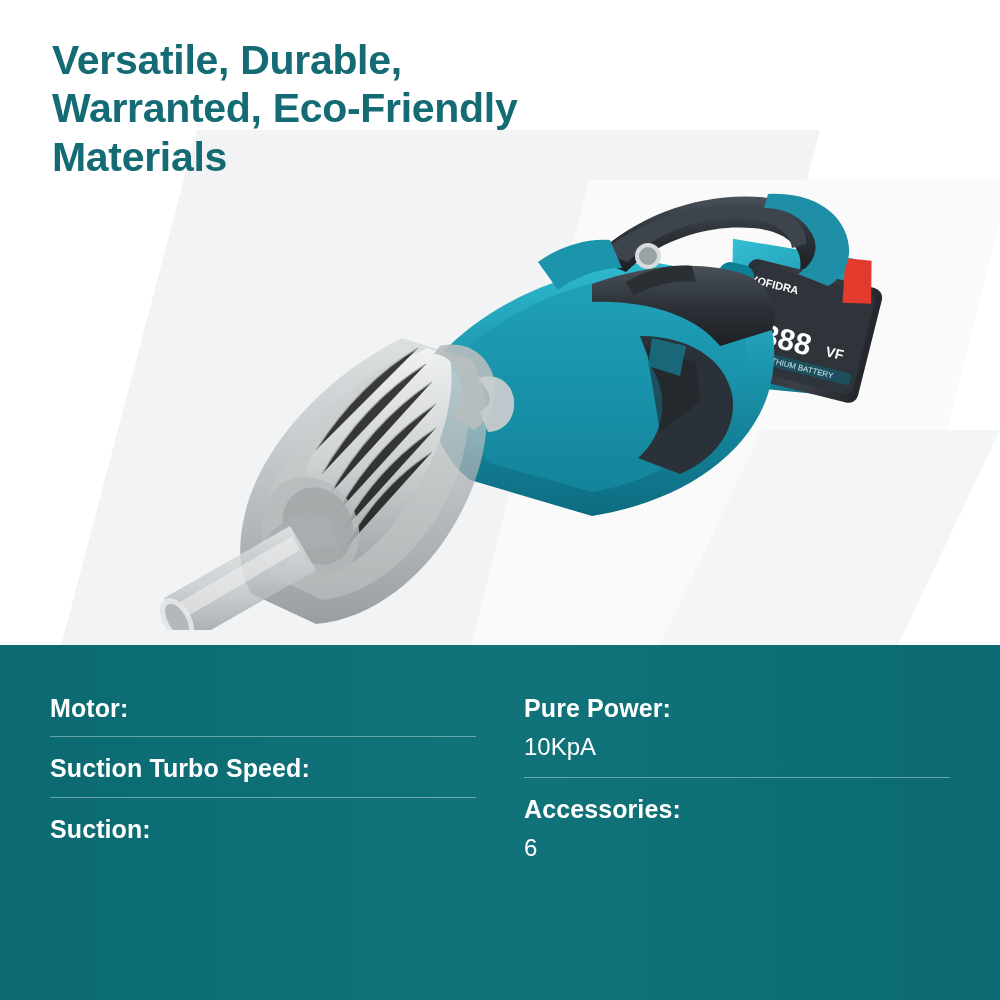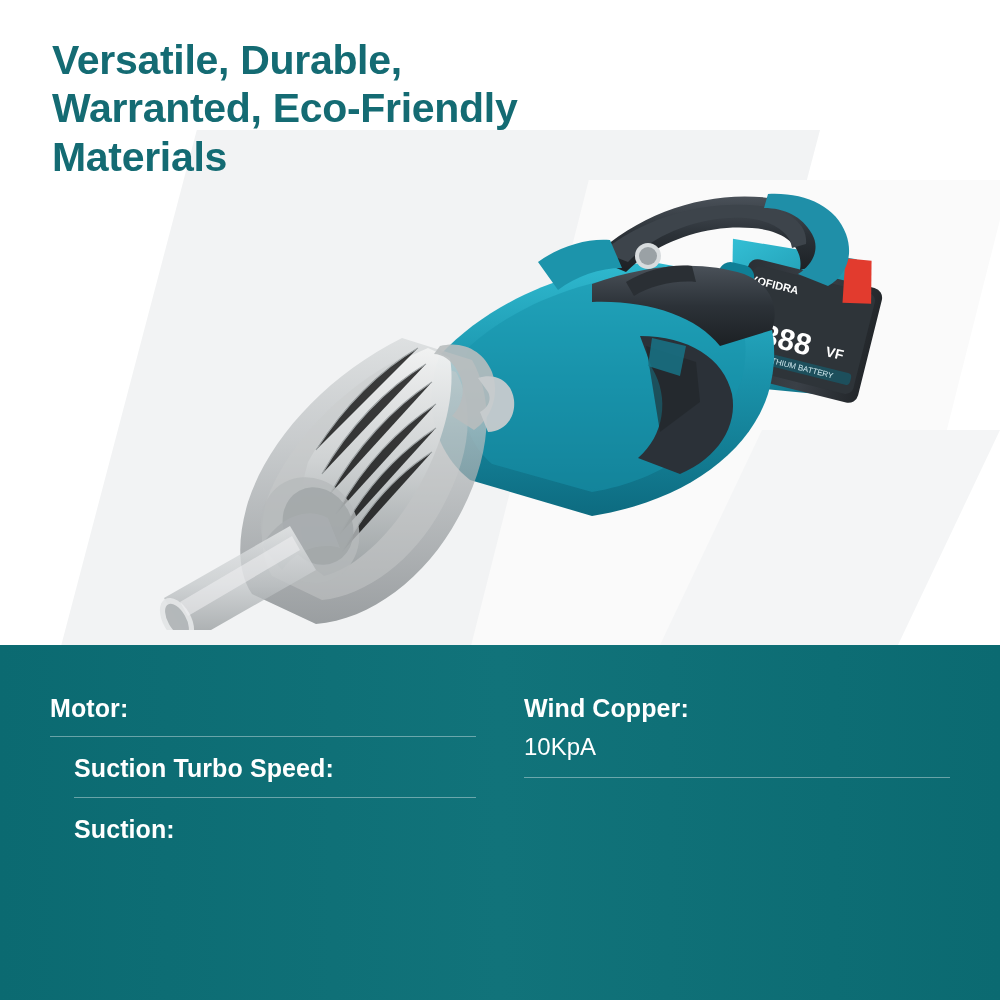--- a/index.html
+++ b/index.html
@@ -74,21 +74,21 @@
     background: linear-gradient(90deg, #0b6a71 0%, #11737a 50%, #0b6a71 100%);
     padding: 48px 50px 0 50px;
   }
   .specs-grid {
     display: grid;
     grid-template-columns: 1fr 1fr;
     column-gap: 48px;
   }
   .spec-col { display: flex; flex-direction: column; }
   .spec-item { padding-bottom: 2px; }
-  .spec-item + .spec-item { margin-top: 14px; margin-left: 24px; }
+  .spec-item + .spec-item { margin-top: 14px; }
   .spec-label {
     color: #ffffff;
     font-size: 25px;
     font-weight: bold;
     letter-spacing: 0.1px;
     line-height: 1.25;
   }
   .spec-value {
     color: #ffffff;
     font-size: 24px;
@@ -242,22 +242,27 @@
           <div class="spec-rule"></div>
         </div>
         <div class="spec-item last">
           <div class="spec-label">Suction:</div>
 
         </div>
       </div>
 
       <div class="spec-col">
         <div class="spec-item">
-          <div class="spec-label">Wind Copper:</div>
+          <div class="spec-label">Pure Power:</div>
           <div class="spec-value">10KpA</div>
           <div class="spec-rule"></div>
         </div>
+        <div class="spec-item last">
+          <div class="spec-label">Accessories:</div>
+          <div class="spec-value">6</div>
+
+        </div>
       </div>
 
     </div>
   </div>
 
 </div>
 
 </body></html>

